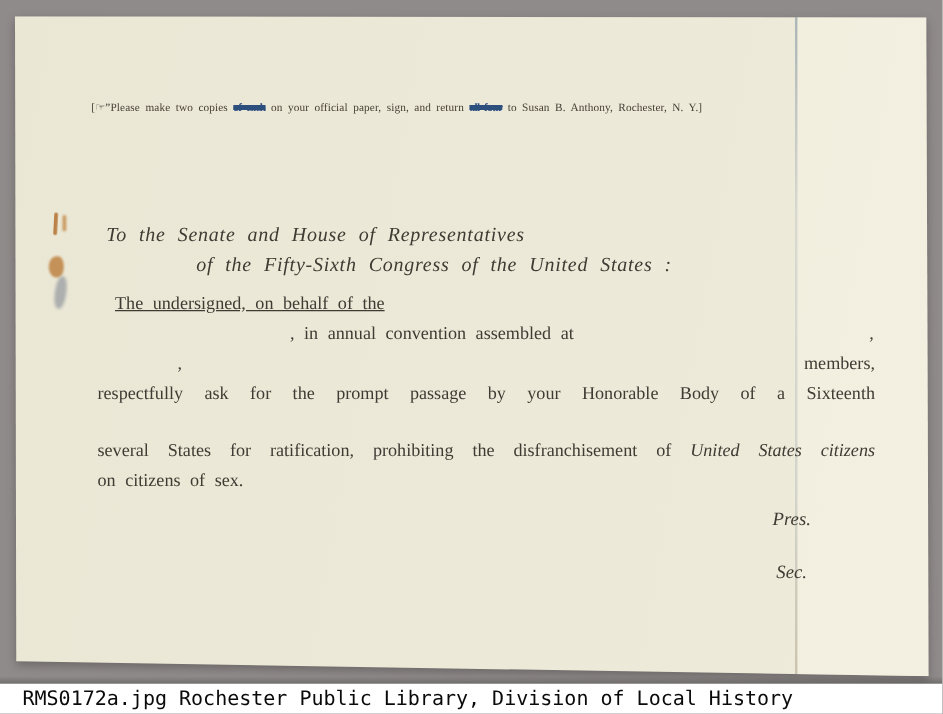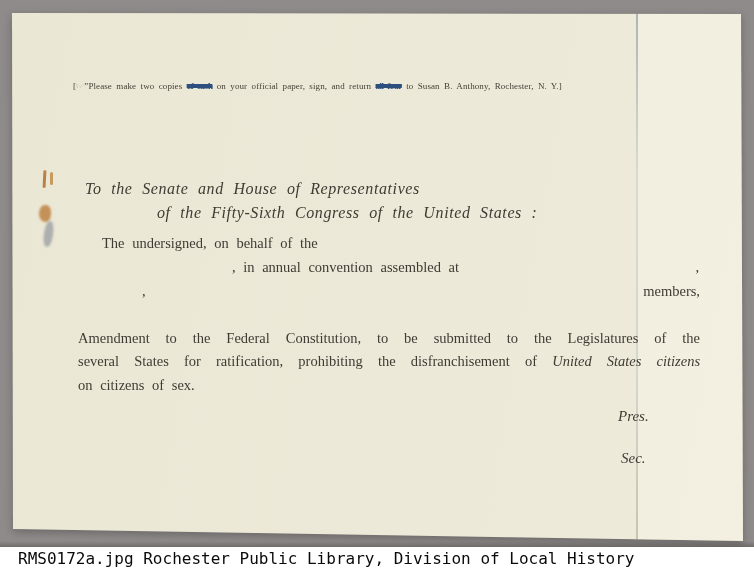--- a/index.html
+++ b/index.html
@@ -37,21 +37,21 @@
     text-decoration:line-through;text-decoration-thickness:3.5px;text-decoration-color:#2d4f7d;
   }
 
   .sal{position:absolute;font-style:italic;font-size:16px;color:#3f3b33;letter-spacing:.6px;word-spacing:5px;white-space:nowrap;}
   .sal1{left:85px;top:180px;}
   .sal2{left:157px;top:204px;}
 
   .bl{position:absolute;left:78px;width:622px;font-size:14.5px;color:#3f3b33;white-space:nowrap;}
   .just{text-align:justify;text-align-last:justify;white-space:normal;letter-spacing:0;}
   .l1{top:235px;word-spacing:4px;}
-  .l1 .indent{margin-left:24px;}
+  .l1 .indent{margin-left:14px;text-decoration:underline;}
   .l2{top:259px;height:18px;}
   .l2 .t2{position:absolute;left:154px;word-spacing:4px;}
   .l2 .c2{position:absolute;right:1px;}
   .l3{top:283px;height:18px;}
   .l3 .c3{position:absolute;left:64px;}
   .l3 .t3{position:absolute;left:210px;word-spacing:4px;}
   .l3 .t3end{position:absolute;right:0;}
   .l4{top:307px;}
   .l5{top:330px;}
   .l6{top:353px;}
@@ -98,21 +98,21 @@
       <div class="bl l2">
           <span class="t2">, in annual convention assembled at</span>
           <span class="c2">,</span>
         </div>
 
       <div class="bl l3">
           <span class="c3">,</span>
           <span class="t3end">members,</span>
         </div>
 
-      <div class="bl l5 just">Amendment to the Federal Constitution, to be submitted to the Legislatures of the</div>
+      <div class="bl l4 just">respectfully ask for the prompt passage by your Honorable Body of a Sixteenth</div>
 
       <div class="bl l6 just"><span>several States for ratification, prohibiting the disfranchisement of</span> <em>United States citizens</em></div>
 
       <div class="bl l7">on citizens of sex.</div>
 
       <div class="sig sig-pres">Pres.</div>
       <div class="sig sig-sec">Sec.</div>
 
     </div>
   </div>

